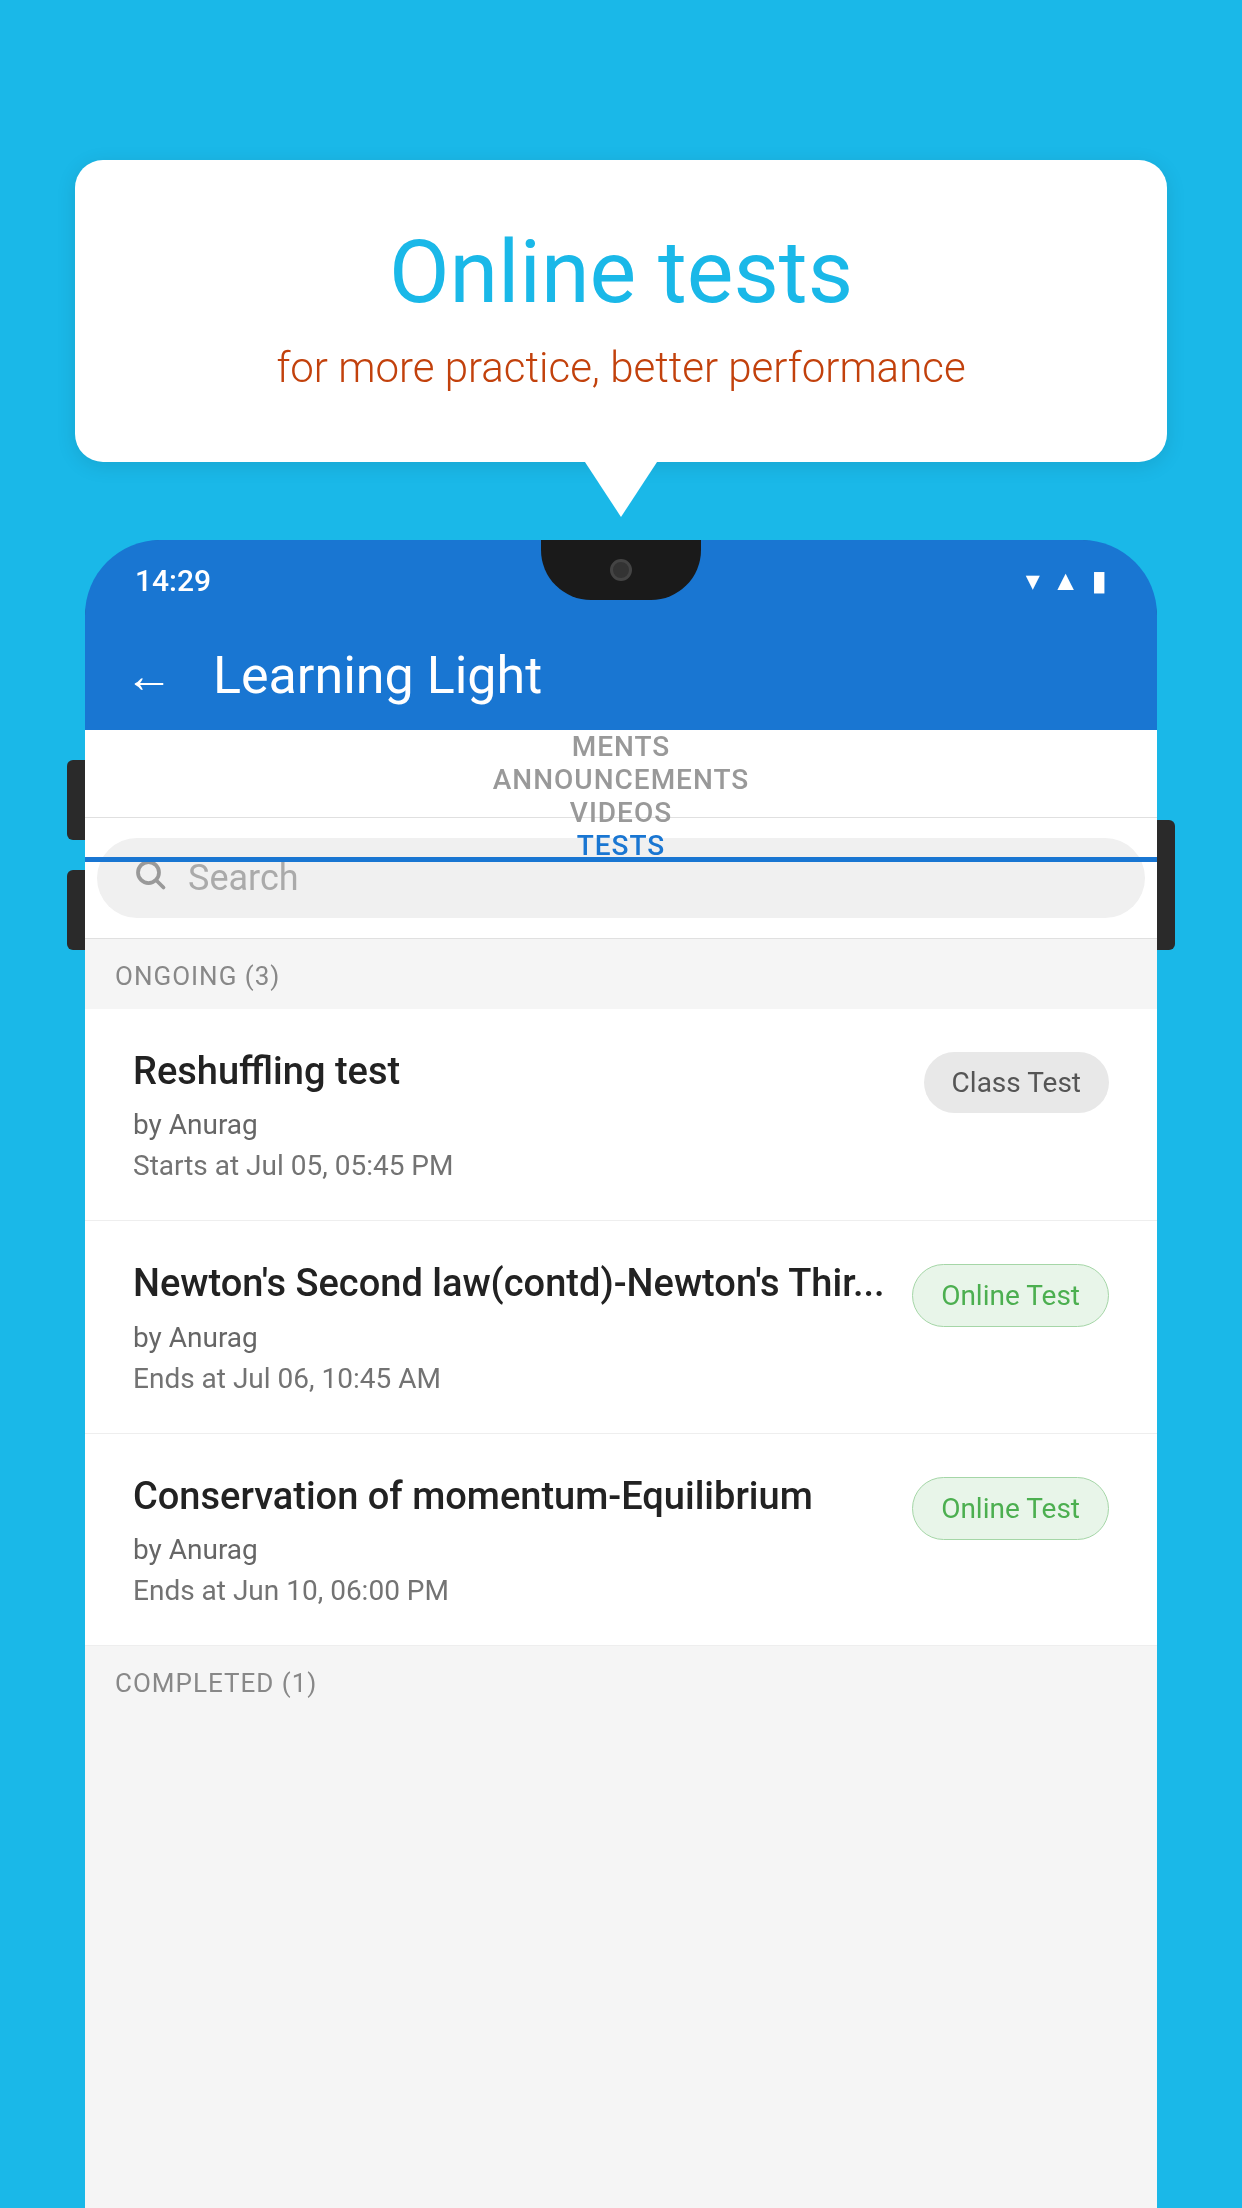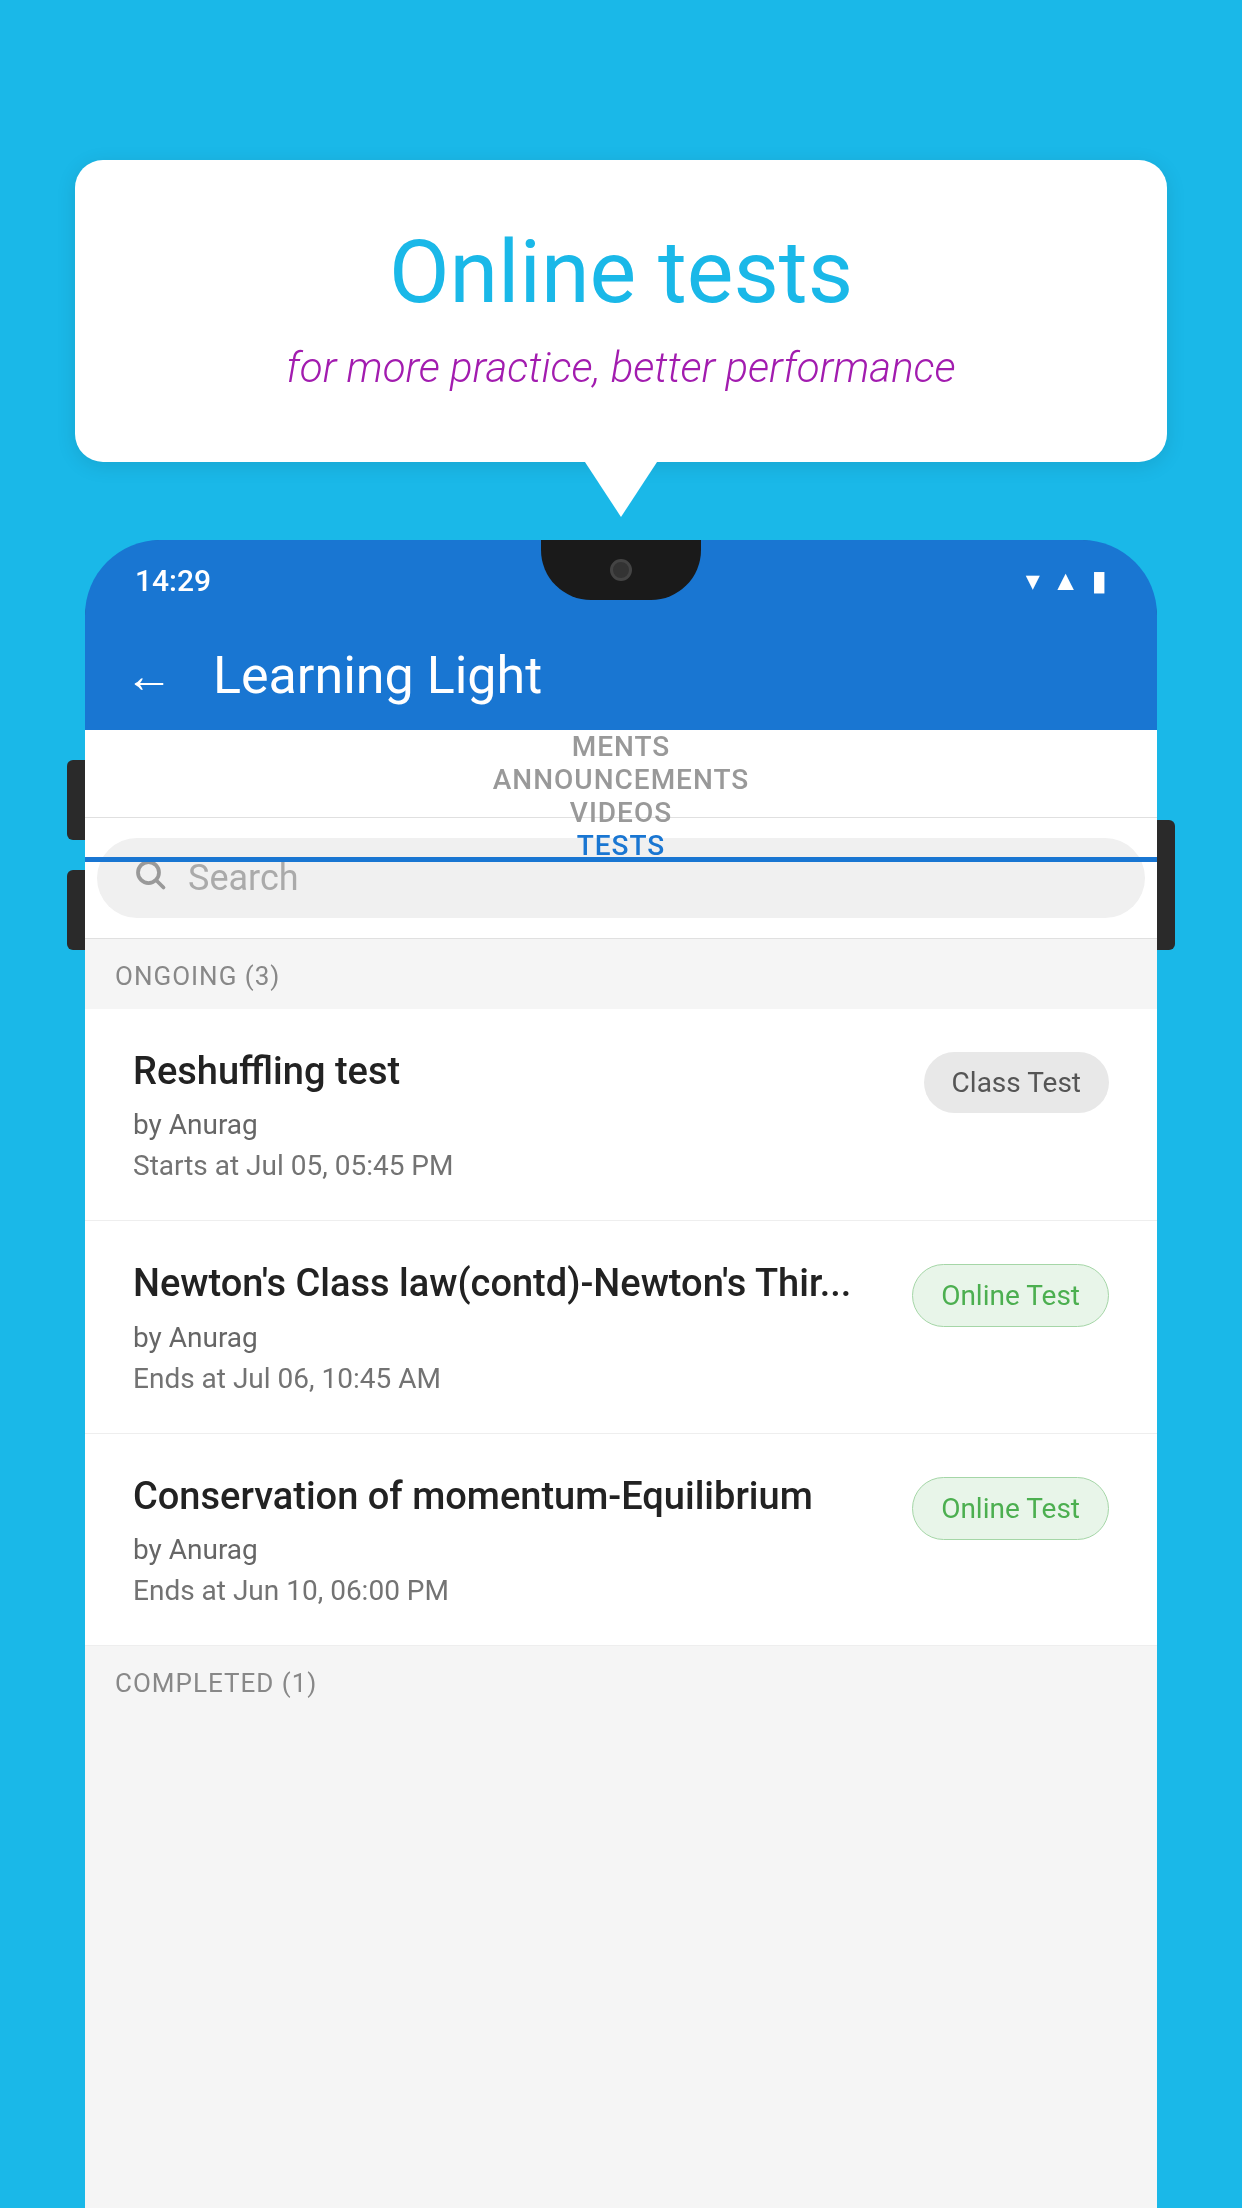--- a/index.html
+++ b/index.html
@@ -43,23 +43,22 @@
 
     .bubble-title {
       font-size: 88px;
       color: #1ab8e8;
       font-weight: 400;
       margin-bottom: 20px;
     }
 
     .bubble-subtitle {
       font-size: 42px;
-      color: #a21caf;
+      color: #c2410c;
       font-weight: 300;
-      font-style: italic;
     }
 
     
     .phone-frame {
       position: absolute;
       top: 540px;
       left: 85px;
       right: 85px;
       bottom: 0;
     }
@@ -393,21 +392,21 @@
             <div class="test-author">by Anurag</div>
             <div class="test-time">
               <span>Starts at</span>&nbsp;<span>Jul 05, 05:45 PM</span>
             </div>
           </div>
           <span class="test-badge badge-class">Class Test</span>
         </div>
 
         <div class="test-item">
           <div class="test-info">
-            <div class="test-title">Newton's Class law(contd)-Newton's Thir...</div>
+            <div class="test-title">Newton's Second law(contd)-Newton's Thir...</div>
             <div class="test-author">by Anurag</div>
             <div class="test-time">
               <span>Ends at</span>&nbsp;<span>Jul 06, 10:45 AM</span>
             </div>
           </div>
           <span class="test-badge badge-online">Online Test</span>
         </div>
 
         <div class="test-item">
           <div class="test-info">

